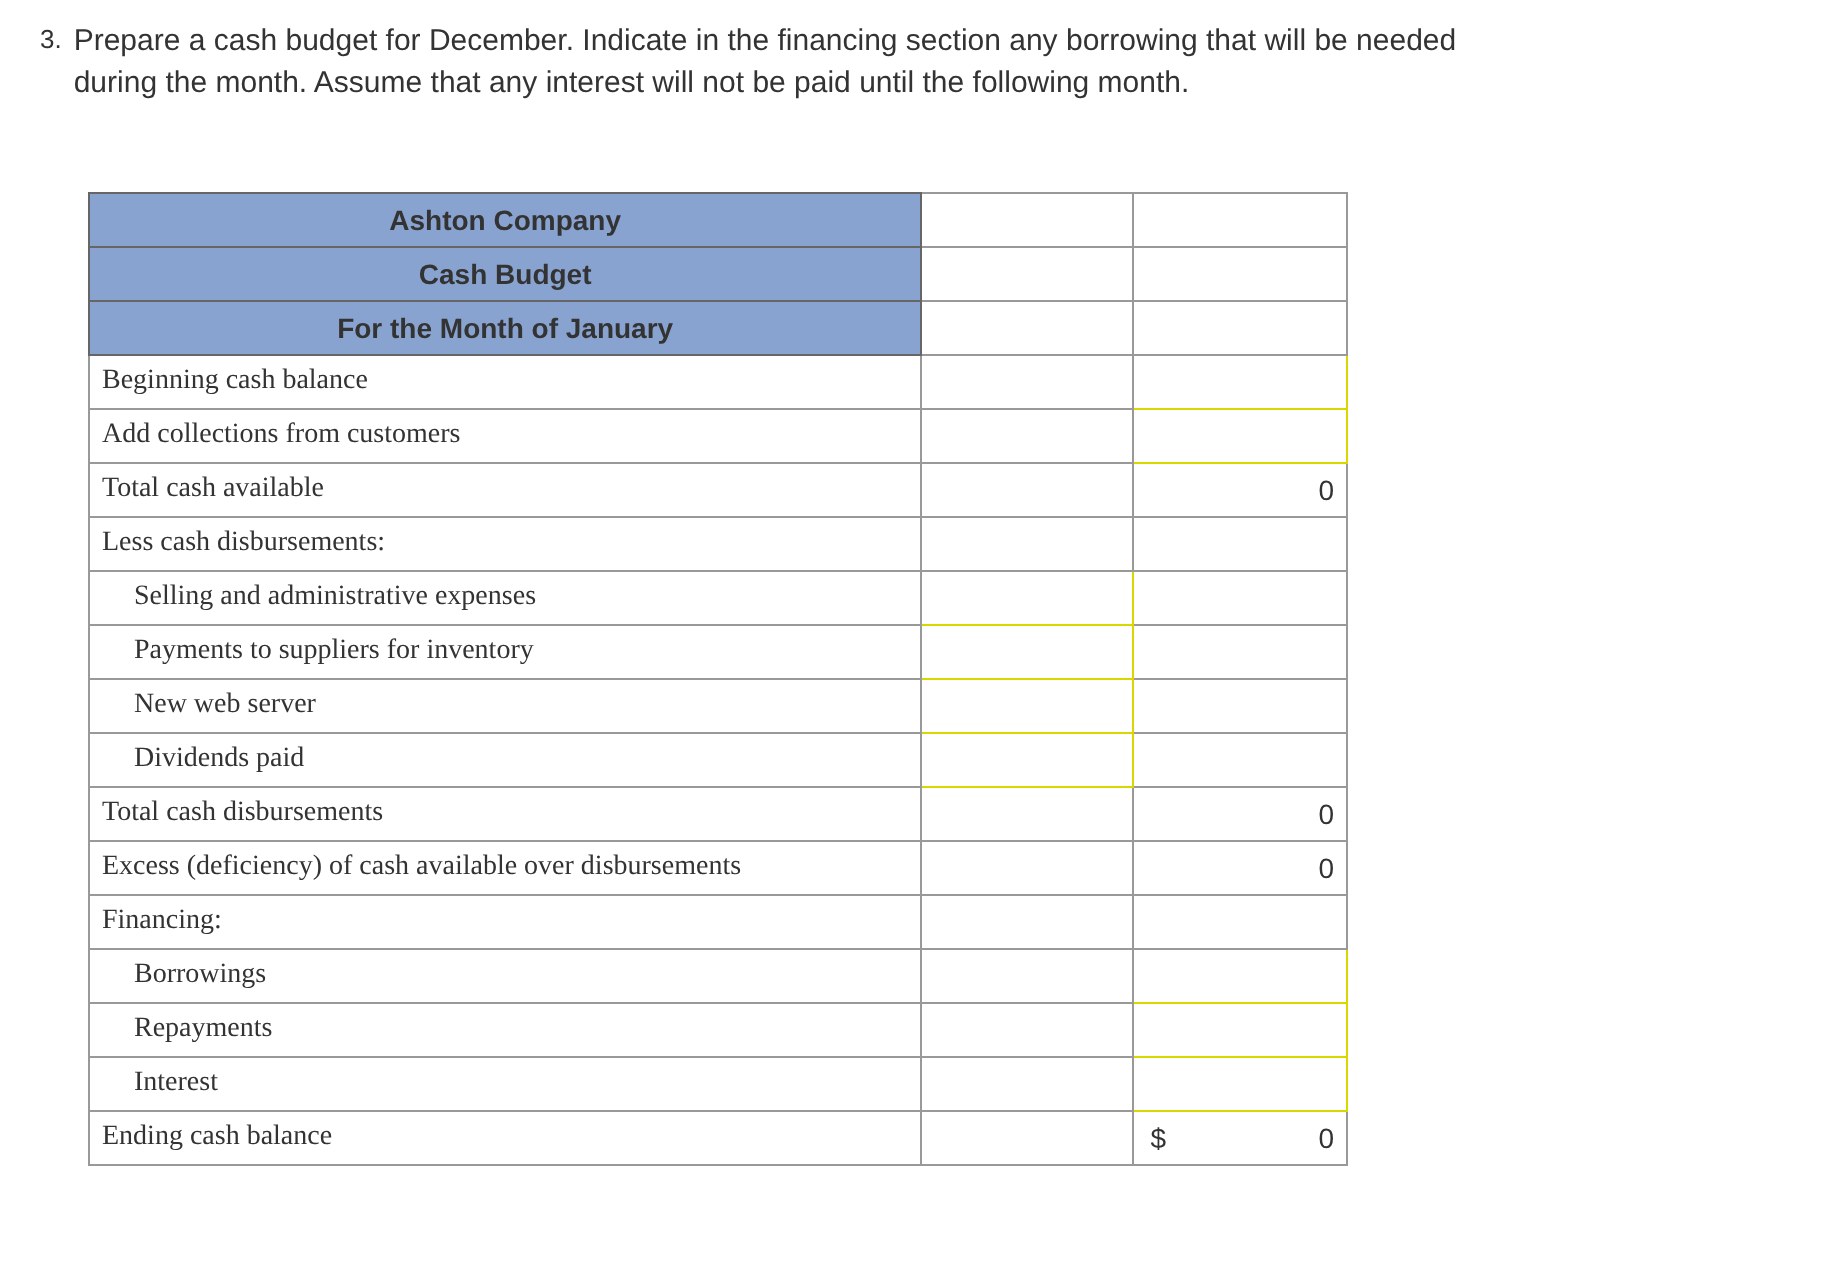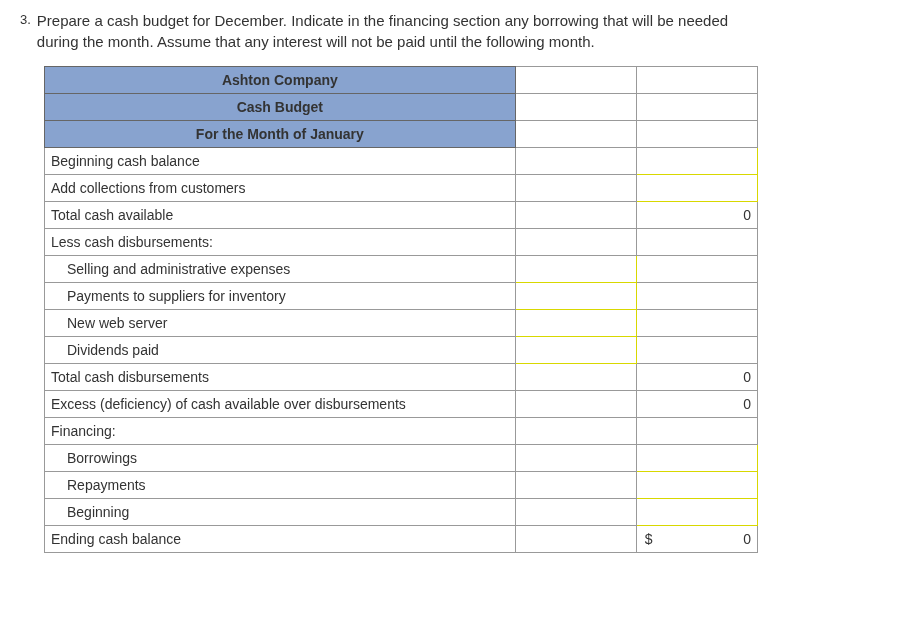--- a/index.html
+++ b/index.html
@@ -19,23 +19,23 @@
     margin-right: 6px;
     padding-top: 2px;
   }
   .question-text {
     font-size: 15px;
     line-height: 1.4;
     max-width: 720px;
   }
   .budget-table {
     border-collapse: collapse;
-    margin-top: 14px;
+    margin-top: 44px;
     margin-left: 24px;
-    width: 714px;
+    width: 630px;
   }
   .budget-table td {
     border: 1px solid #999;
     padding: 3px 6px;
     height: 20px;
     font-size: 14px;
     vertical-align: middle;
   }
   .header-row td {
     background: #88a3cf;
@@ -43,21 +43,21 @@
     border: 1px solid #666;
   }
   .header-row .header-label {
     text-align: center;
     width: 410px;
   }
   .header-row .header-blank {
     background: #fff;
     border: 1px solid #999;
   }
-  .col-label { width: 410px; }
+  .col-label { width: 410px; font-family: Liberation Serif, serif; }
   .col-mid   { width: 100px; text-align: right; }
   .col-right { width: 100px; text-align: right; }
   .indent { padding-left: 22px !important; }
   .input-cell {
     background: #fff;
     border: 1.5px solid #d8d800 !important;
     box-shadow: inset 0 0 0 1px #fff;
   }
   .currency-mark {
     float: left;
@@ -149,21 +149,21 @@
     <td class="col-label indent">Borrowings</td>
     <td class="col-mid"></td>
     <td class="col-right input-cell"></td>
   </tr>
   <tr>
     <td class="col-label indent">Repayments</td>
     <td class="col-mid"></td>
     <td class="col-right input-cell"></td>
   </tr>
   <tr>
-    <td class="col-label indent">Beginning</td>
+    <td class="col-label indent">Interest</td>
     <td class="col-mid"></td>
     <td class="col-right input-cell"></td>
   </tr>
   <tr>
     <td class="col-label">Ending cash balance</td>
     <td class="col-mid"></td>
     <td class="col-right">
       <span class="currency-mark">$</span>
       <span>0</span>
     </td>

